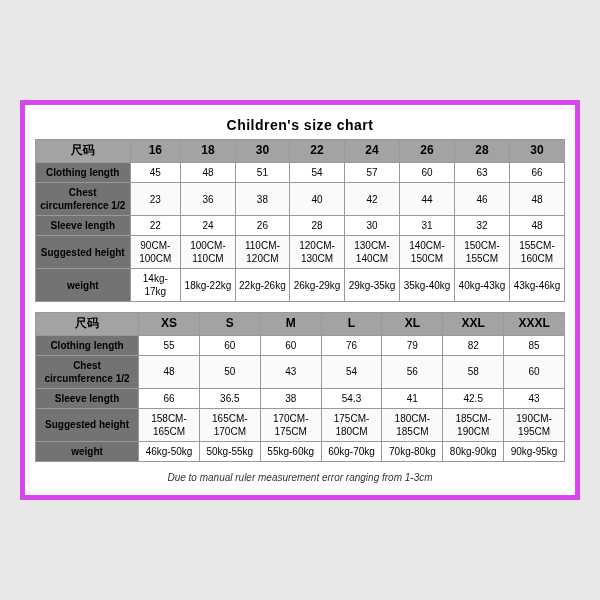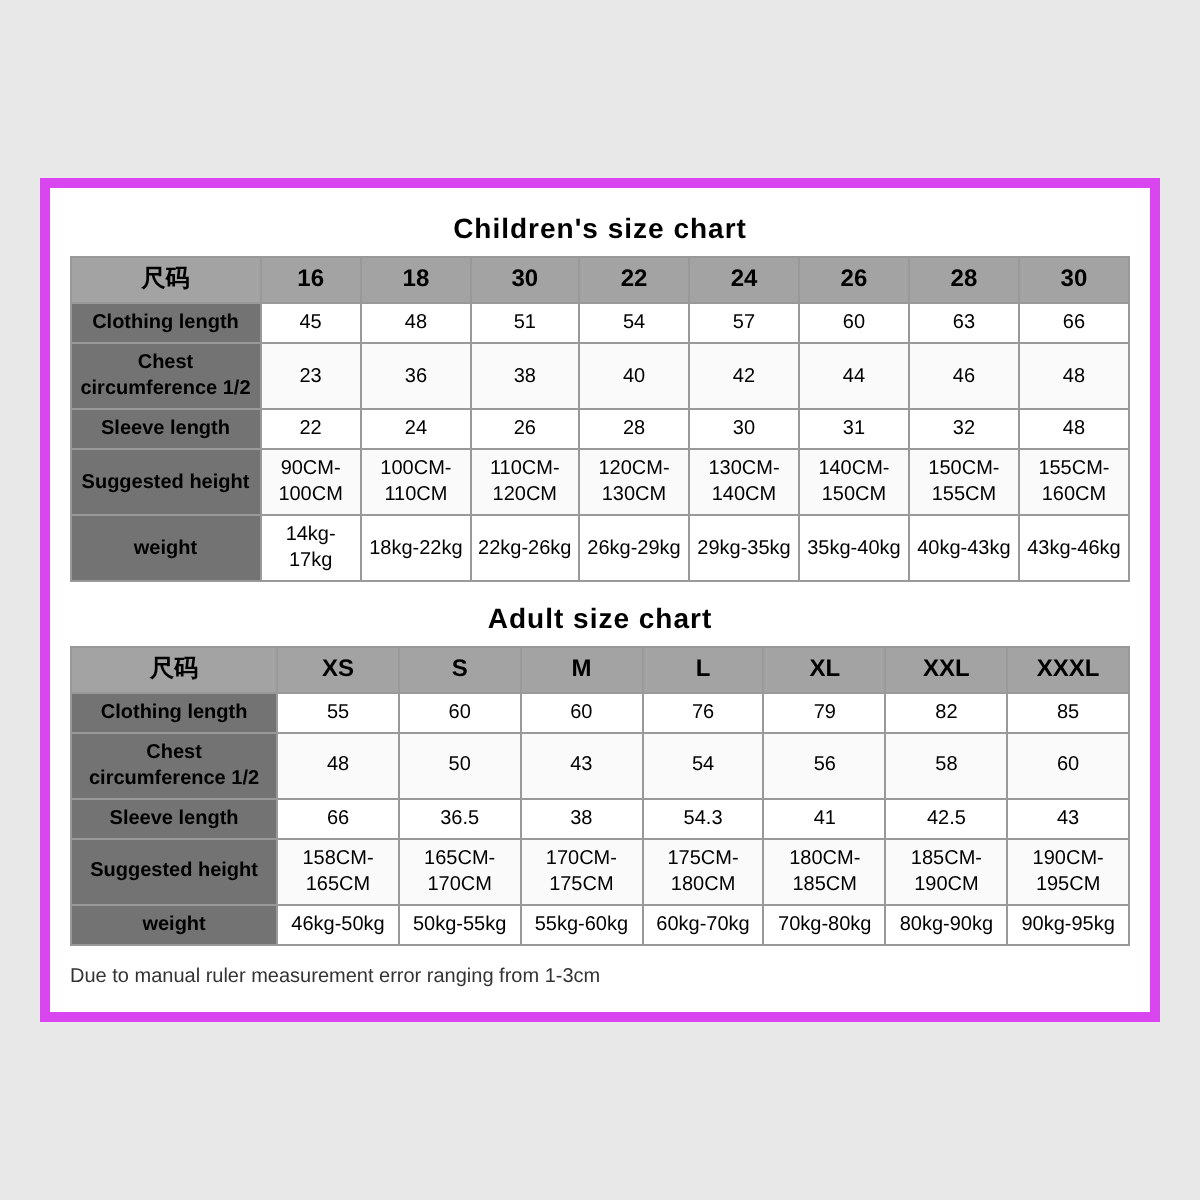--- a/index.html
+++ b/index.html
@@ -45,24 +45,25 @@
     tbody tr:nth-child(even) {
       background: #fafafa;
     }
     .row-header {
       font-weight: bold;
       font-size: 10px;
       text-align: center;
       background: #737373;
     }
     .footer-note {
-      text-align: left;
+      text-align: center;
       font-size: 10px;
       color: #333;
       margin-top: 4px;
+      font-style: italic;
     }
   </style>
 </head>
 <body>
 
 <div class="chart-container">
 
   <div class="section-title">Children's size chart</div>
   <table>
     <thead id="children-thead">
@@ -130,21 +131,20 @@
           <td>22kg-26kg</td>
           <td>26kg-29kg</td>
           <td>29kg-35kg</td>
           <td>35kg-40kg</td>
           <td>40kg-43kg</td>
           <td>43kg-46kg</td>
         </tr>
       </tbody>
   </table>
 
-  <div class="section-title">Adult size chart</div>
   <table>
     <thead id="adult-thead">
         <tr>
           <th>尺码</th>
           <th>XS</th>
           <th>S</th>
           <th>M</th>
           <th>L</th>
           <th>XL</th>
           <th>XXL</th>

